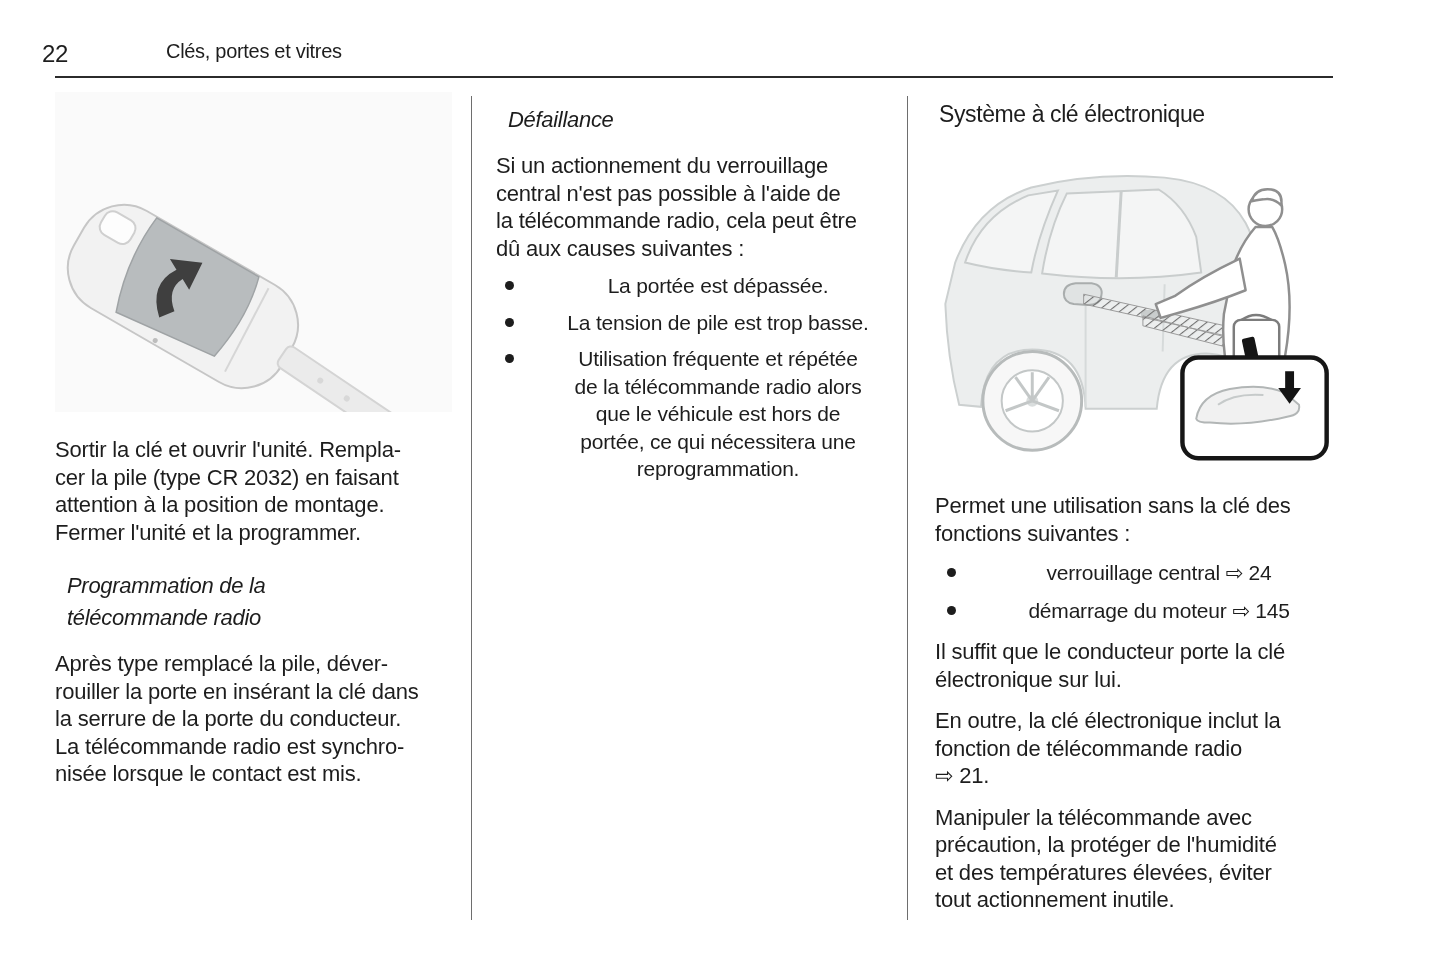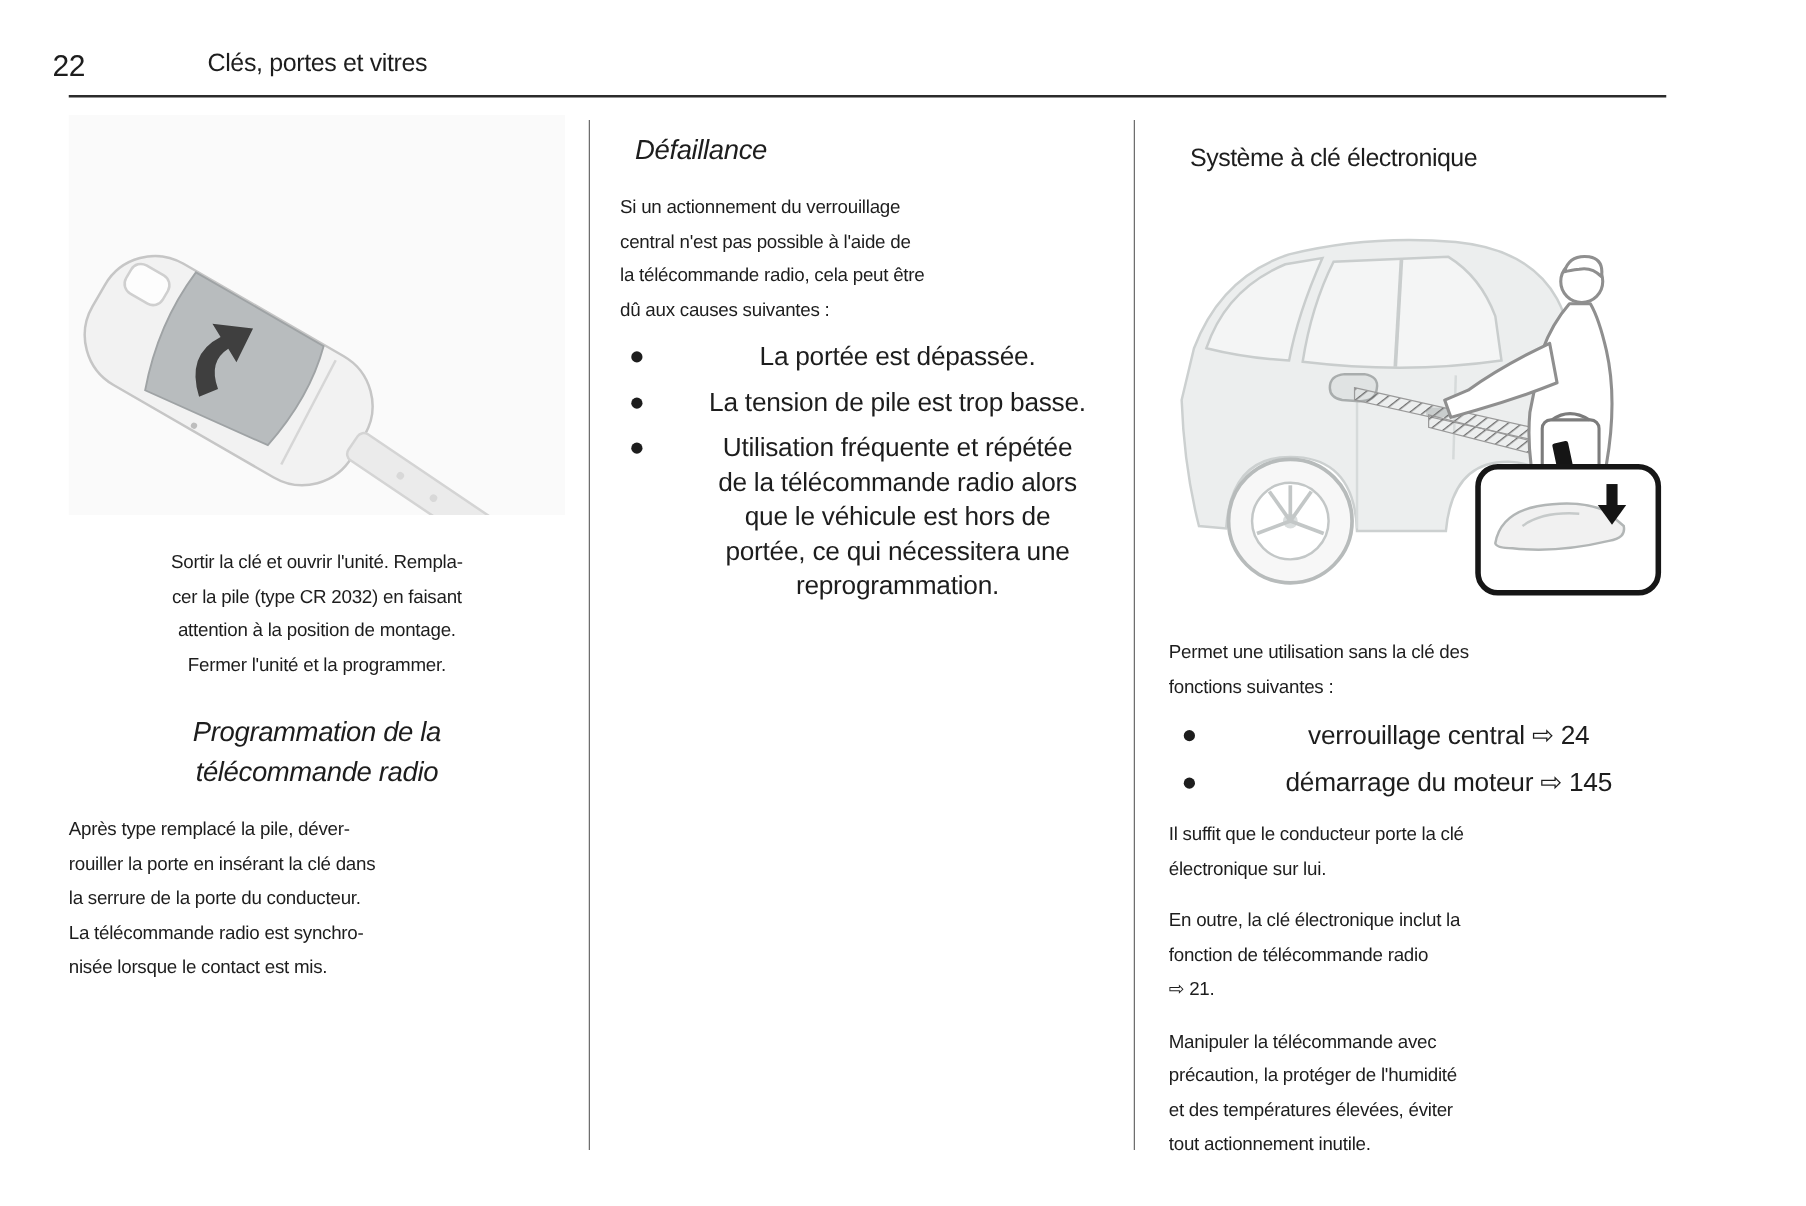--- a/index.html
+++ b/index.html
@@ -13,24 +13,24 @@
   .hdr-rule{position:absolute;left:55px;top:76px;width:1278px;height:2px;background:#2b2b2b;}
   .divider{position:absolute;top:96px;height:824px;width:1px;background:#6e6e6e;}
   .div-1{left:471px;} .div-2{left:907px;}
   .col{position:absolute;top:92px;}
   .col-1{left:55px;width:397px;}
   .col-2{left:496px;width:400px;}
   .col-3{left:935px;width:400px;}
   .img-box{width:100%;background:#fafafa;overflow:hidden;}
   .img-key{height:320px;}
   .img-car{height:326px;margin-top:14px;background:#ffffff;}
-  .para{font-size:15px;line-height:27.5px;letter-spacing:-.2px;white-space:pre-line;margin:0;}
+  .para{font-size:22px;line-height:27.5px;letter-spacing:-.2px;white-space:pre-line;margin:0;}
   .h2{font-size:22px;line-height:32px;letter-spacing:-.3px;font-weight:400;white-space:pre-line;margin:12px;font-style:italic;}
-  .h1{font-size:20px;line-height:36px;letter-spacing:-.4px;font-weight:400;margin:17px;}
-  .mt-s{margin-top:14px;} .mt-m{margin-top:16px;} .mt-l{margin-top:24px;text-align:center;} .mt-xl{margin-top:20px;}
+  .h1{font-size:23px;line-height:36px;letter-spacing:-.4px;font-weight:400;margin:4px;}
+  .mt-s{margin-top:14px;} .mt-m{margin-top:16px;} .mt-l{margin-top:24px;} .mt-xl{margin-top:20px;}
   .blist{margin:10px 0 0 0;padding:0;list-style:none;}
   .col-3 .blist{margin-top:12px;}
   .brow{display:flex;margin-bottom:9px;text-align:center;}
   .col-3 .brow{margin-bottom:10px;}
   .bdotcell{flex:0 0 44px;padding-left:9px;box-sizing:border-box;}
   .col-3 .bdotcell{flex-basis:48px;padding-left:12px;}
   .bdot{display:block;width:9px;height:9px;border-radius:50%;background:#1d1d1d;margin-top:9px;}
   .btext{flex:1;font-size:21px;line-height:27.5px;letter-spacing:-.2px;white-space:pre-line;}
   svg{display:block;}
 </style>

